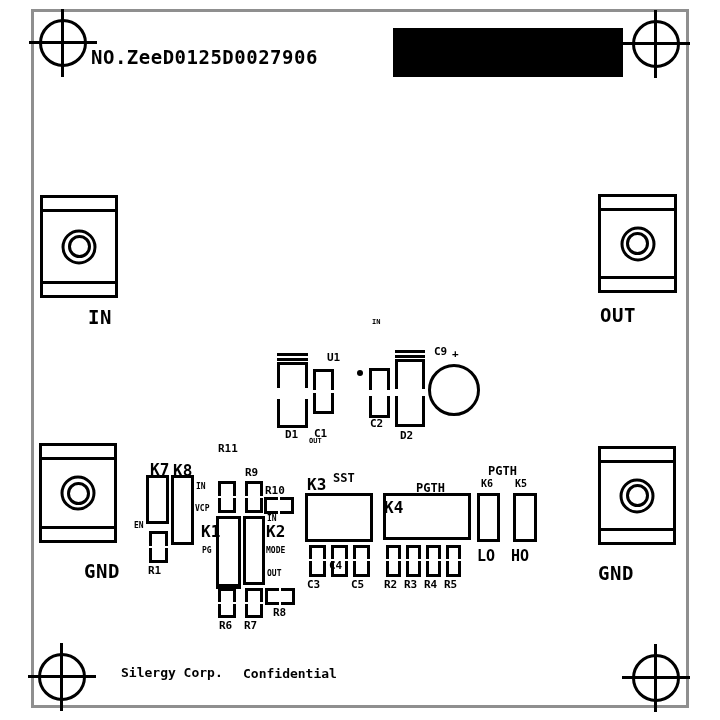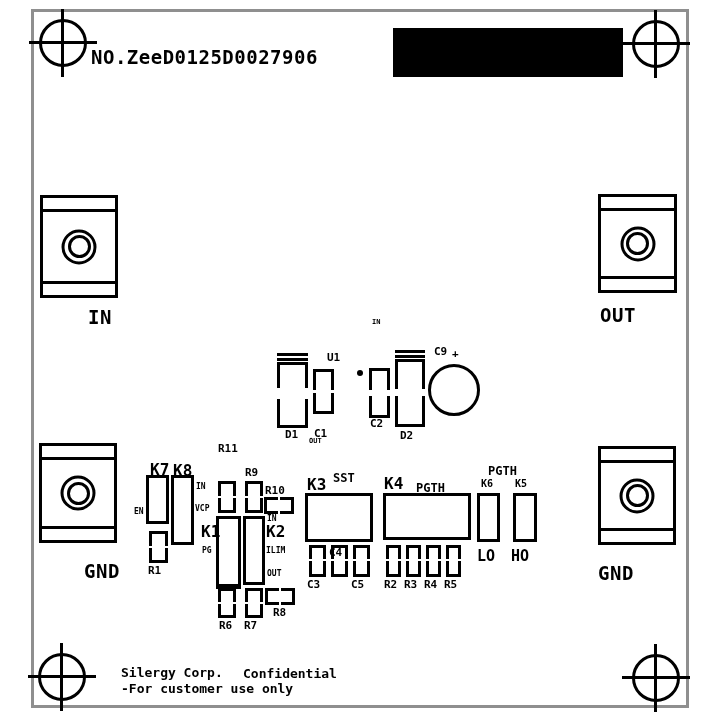--- a/index.html
+++ b/index.html
@@ -131,21 +131,21 @@
   <div class="circ" style="left:428px;top:364px;width:52px;height:52px"></div>
   <div class="t s11" style="left:434px;top:346px">C9</div>
   <div class="t s11" style="left:452px;top:348px">+</div>
 
   <div class="t s10" style="left:150px;top:462px">K7</div>
   <div class="t s10" style="left:173px;top:463px">K8</div>
   <div class="bk" style="left:146px;top:475px;width:23px;height:49px"></div>
   <div class="bk" style="left:171px;top:475px;width:23px;height:70px"></div>
   <div class="t s8" style="left:196px;top:483px">IN</div>
   <div class="t s8" style="left:195px;top:505px">VCP</div>
-  <div class="t s8" style="left:134px;top:508px">EN</div>
+  <div class="t s8" style="left:134px;top:522px">EN</div>
 
   <div class="bk nb" style="left:149px;top:531px;width:19px;height:15px"></div>
   <div class="bk nt" style="left:149px;top:548px;width:19px;height:15px"></div>
   <div class="t s11" style="left:148px;top:565px">R1</div>
 
   <div class="t s11" style="left:218px;top:443px">R11</div>
   <div class="t s11" style="left:245px;top:467px">R9</div>
   <div class="bk nb" style="left:218px;top:481px;width:18px;height:15px"></div>
   <div class="bk nt" style="left:218px;top:498px;width:18px;height:15px"></div>
   <div class="bk nb" style="left:245px;top:481px;width:18px;height:15px"></div>
@@ -153,21 +153,21 @@
   <div class="t s11" style="left:265px;top:485px">R10</div>
   <div class="bk nr" style="left:264px;top:497px;width:14px;height:17px"></div>
   <div class="bk nl" style="left:280px;top:497px;width:14px;height:17px"></div>
 
   <div class="bk thickbot" style="left:216px;top:516px;width:25px;height:73px"></div>
   <div class="bk" style="left:243px;top:516px;width:22px;height:69px"></div>
   <div class="t s10" style="left:201px;top:524px">K1</div>
   <div class="t s8" style="left:202px;top:547px">PG</div>
   <div class="t s8" style="left:267px;top:515px">IN</div>
   <div class="t s10" style="left:266px;top:524px">K2</div>
-  <div class="t s8" style="left:266px;top:547px">ILIM</div>
+  <div class="t s8" style="left:266px;top:547px">MODE</div>
   <div class="t s8" style="left:267px;top:570px">OUT</div>
 
   <div class="bk nb" style="left:218px;top:588px;width:18px;height:14px"></div>
   <div class="bk nt" style="left:218px;top:604px;width:18px;height:14px"></div>
   <div class="bk nb" style="left:245px;top:588px;width:18px;height:14px"></div>
   <div class="bk nt" style="left:245px;top:604px;width:18px;height:14px"></div>
   <div class="t s11" style="left:219px;top:620px">R6</div>
   <div class="t s11" style="left:244px;top:620px">R7</div>
   <div class="bk nr" style="left:265px;top:588px;width:14px;height:17px"></div>
   <div class="bk nl" style="left:281px;top:588px;width:14px;height:17px"></div>
@@ -176,24 +176,24 @@
   <div class="t s10" style="left:307px;top:477px">K3</div>
   <div class="t s12" style="left:333px;top:472px">SST</div>
   <div class="bk" style="left:305px;top:493px;width:68px;height:49px"></div>
   <div class="bk nb" style="left:309px;top:545px;width:17px;height:14px"></div>
   <div class="bk nt" style="left:309px;top:561px;width:17px;height:16px"></div>
   <div class="bk nb" style="left:331px;top:545px;width:17px;height:14px"></div>
   <div class="bk nt" style="left:331px;top:561px;width:17px;height:16px"></div>
   <div class="bk nb" style="left:353px;top:545px;width:17px;height:14px"></div>
   <div class="bk nt" style="left:353px;top:561px;width:17px;height:16px"></div>
   <div class="t s11" style="left:307px;top:579px">C3</div>
-  <div class="t s11" style="left:329px;top:547px">C4</div>
+  <div class="t s11" style="left:329px;top:560px">C4</div>
   <div class="t s11" style="left:351px;top:579px">C5</div>
 
-  <div class="t s10" style="left:384px;top:476px">K4</div>
+  <div class="t s10" style="left:384px;top:500px">K4</div>
   <div class="t s12" style="left:416px;top:482px">PGTH</div>
   <div class="bk" style="left:383px;top:493px;width:88px;height:47px"></div>
   <div class="bk nb" style="left:386px;top:545px;width:15px;height:14px"></div>
   <div class="bk nt" style="left:386px;top:561px;width:15px;height:16px"></div>
   <div class="bk nb" style="left:406px;top:545px;width:15px;height:14px"></div>
   <div class="bk nt" style="left:406px;top:561px;width:15px;height:16px"></div>
   <div class="bk nb" style="left:426px;top:545px;width:15px;height:14px"></div>
   <div class="bk nt" style="left:426px;top:561px;width:15px;height:16px"></div>
   <div class="bk nb" style="left:446px;top:545px;width:15px;height:14px"></div>
   <div class="bk nt" style="left:446px;top:561px;width:15px;height:16px"></div>
@@ -205,15 +205,14 @@
   <div class="t s12" style="left:488px;top:465px">PGTH</div>
   <div class="t s9" style="left:481px;top:479px">K6</div>
   <div class="t s9" style="left:515px;top:479px">K5</div>
   <div class="bk" style="left:477px;top:493px;width:23px;height:49px"></div>
   <div class="bk" style="left:513px;top:493px;width:24px;height:49px"></div>
   <div class="t s15" style="left:477px;top:549px">LO</div>
   <div class="t s15" style="left:511px;top:549px">HO</div>
 
   <div class="t s13" style="left:121px;top:666px">Silergy Corp.</div>
   <div class="t s13" style="left:243px;top:667px">Confidential</div>
-  <div class="t s13" style="left:121px;top:682px">-For customer use only</div>
 
 </div>
 
 </body></html>

